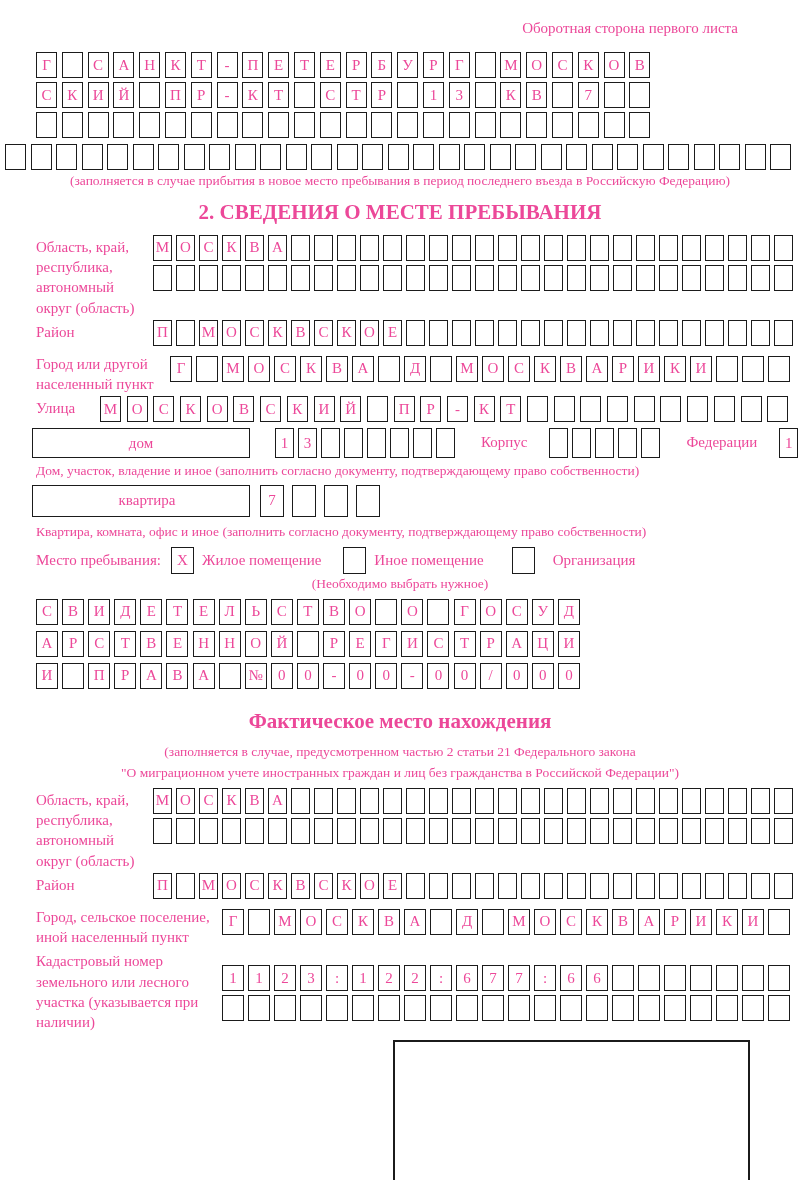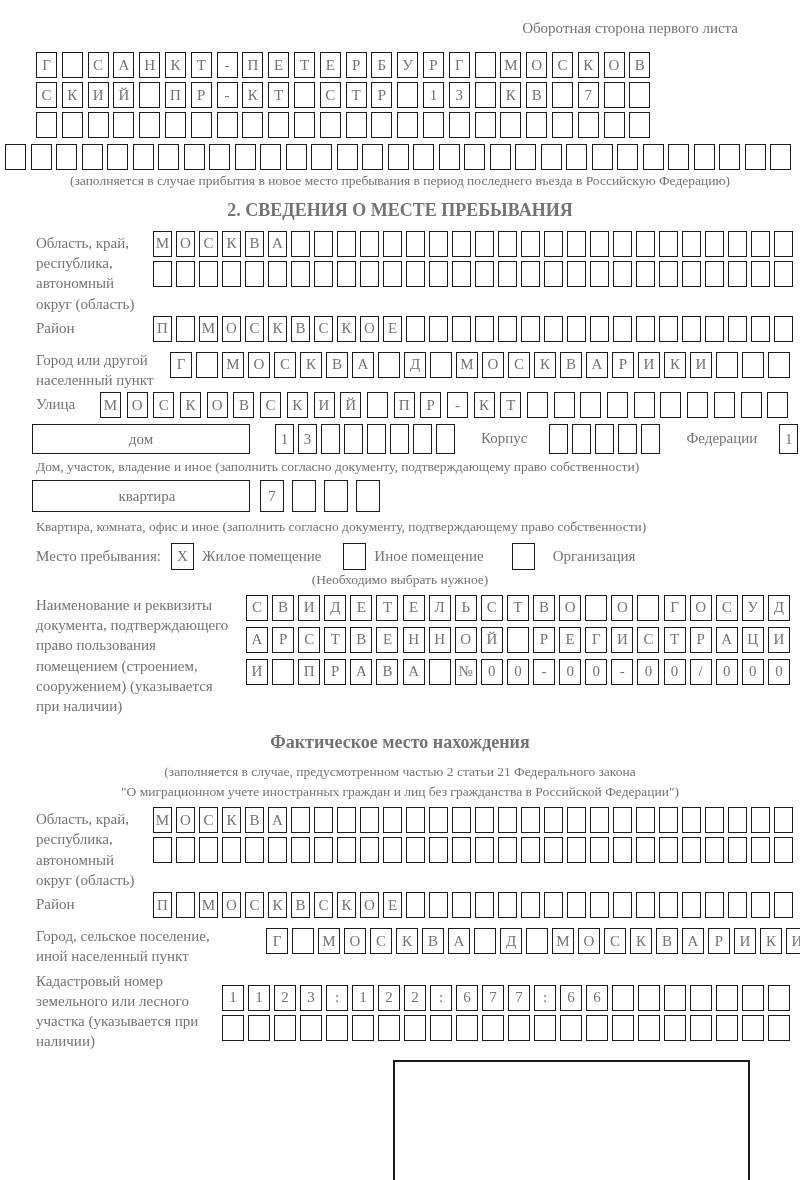--- a/index.html
+++ b/index.html
@@ -1,18 +1,18 @@
 <!DOCTYPE html>
 <html><head>
 <meta charset="utf-8">
 <style>
   html,body{margin:0;padding:0;background:#fff;}
   .page{
     position:relative;width:800px;height:1180px;overflow:hidden;
-    background:#fff;color:#737373;
+    background:#fff;color:#ec4899;
     font-family:"Liberation Serif","DejaVu Serif",serif;
     font-size:15px;line-height:1.35;
   }
   .hdr{ text-align:right;padding:18px 62px 0 0;font-size:15px; }
   .row{ display:flex;align-items:flex-start; }
   .lbl{ flex:none;padding-top:2px; }
   .cellcol{ flex:none; }
   .cells{ display:flex;margin-bottom:4px; }
   .cell{
     flex:none;box-sizing:border-box;border:1.6px solid #1b1b1b;
@@ -23,21 +23,21 @@
   .r24{--bw:21px;--bg:4.8px}
   .r31{--bw:21px;--bg:4.5px}
   .r28{--bw:19px;--bg:4px}
   .r24b{--bw:22px;--bg:4px}
   .r26{--bw:21px;--bg:5.7px}
   .r21{--bw:22px;--bg:4.1px}
   .r22{--bw:22px;--bg:4px}
   .rdig{--bw:19px;--bh:30px;--bg:4px}
   .rapt{--bw:24px;--bh:32px;--bg:8px}
   .caption{ text-align:center;font-size:13.5px;margin:2px 8px 0 8px; }
-  .sect-title{ text-align:center;font-weight:bold;font-size:18px;margin:8px 0 8px 0; }
+  .sect-title{ text-align:center;font-weight:bold;font-size:21px;margin:8px 0 8px 0; }
   .bigbox{
     flex:none;box-sizing:border-box;border:1.7px solid #1b1b1b;
     display:flex;align-items:center;justify-content:center;
   }
   .inline-lbl{ flex:none;padding:4px 6px 0 6px; }
   .chk{
     flex:none;box-sizing:border-box;border:1.6px solid #1b1b1b;
     width:23px;height:27px;display:flex;align-items:center;justify-content:center;
     font-size:15px;
   }
@@ -379,21 +379,20 @@
     <div class="chk" style="margin-left:10px;">X</div>
     <div style="margin-left:8px;">Жилое помещение</div>
     <div class="chk" style="margin-left:22px;"></div>
     <div style="margin-left:8px;">Иное помещение</div>
     <div class="chk" style="margin-left:28px;"></div>
     <div style="margin-left:18px;">Организация</div>
   </div>
   <div style="text-align:center;font-size:13.5px;margin-top:1px;">(Необходимо выбрать нужное)</div>
 
   <div class="row mt4" style="margin-left:36px;">
-    <div class="lbl" style="width:210px;padding-right:12px;box-sizing:border-box;">Наименование и реквизиты документа, подтверждающего право пользования помещением (строением, сооружением) (указывается при наличии)</div>
     <div class="cellcol" style="padding-top:2px;">
       <div class="cells r21" style="margin-bottom:6px;">
           <span class="cell">С</span>
           <span class="cell">В</span>
           <span class="cell">И</span>
           <span class="cell">Д</span>
           <span class="cell">Е</span>
           <span class="cell">Т</span>
           <span class="cell">Е</span>
           <span class="cell">Л</span>
@@ -557,21 +556,21 @@
         <span class="cell"></span>
         <span class="cell"></span>
         <span class="cell"></span>
         <span class="cell"></span>
         <span class="cell"></span>
         <span class="cell"></span>
         <span class="cell"></span>
       </div>
   </div>
 
-  <div class="row mt2" style="margin-left:36px;gap:44px;">
+  <div class="row mt2" style="margin-left:36px;">
     <div class="lbl" style="width:186px;">Город, сельское поселение, иной населенный пункт</div>
     <div class="cells r22" style="margin-top:4px;">
         <span class="cell">Г</span>
         <span class="cell"></span>
         <span class="cell">М</span>
         <span class="cell">О</span>
         <span class="cell">С</span>
         <span class="cell">К</span>
         <span class="cell">В</span>
         <span class="cell">А</span>

